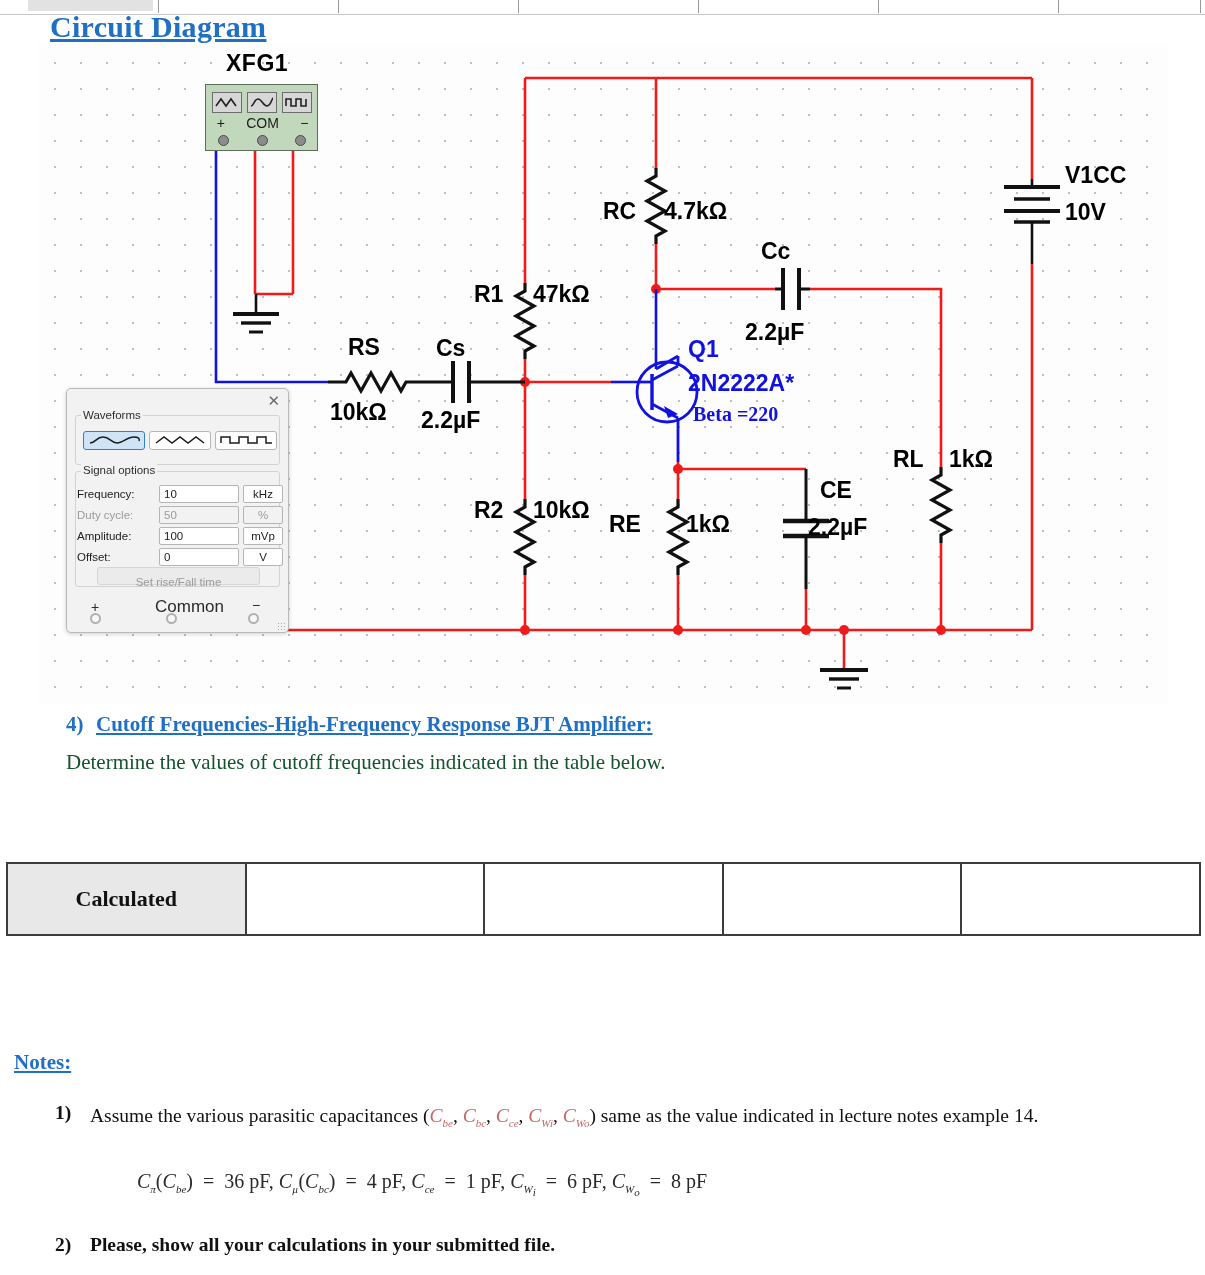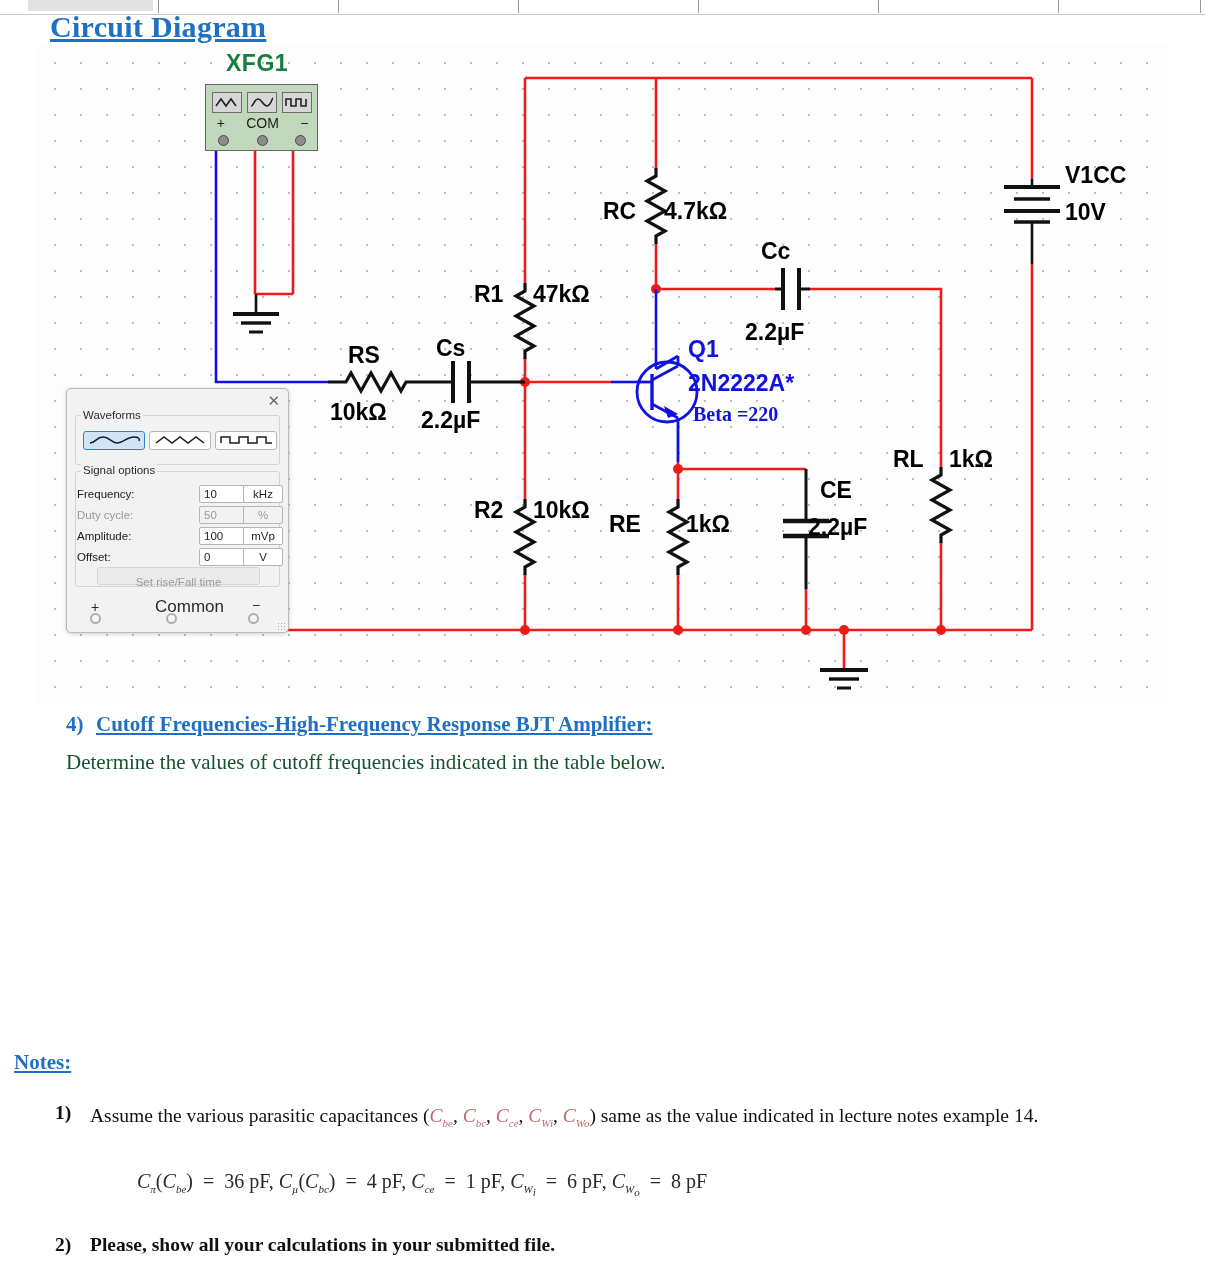--- a/index.html
+++ b/index.html
@@ -120,21 +120,21 @@
     background: #8c8c8c;
     border: 1px solid #4a4a4a;
     box-sizing: border-box;
   }
   #xfg1-title {
     position: absolute;
     left: 188px; top: 6px;
     font-family: "Liberation Sans", sans-serif;
     font-size: 23px;
     font-weight: bold;
-    color: #15803d;
+    color: #000000;
     letter-spacing: .5px;
   }
 
   
   #fg-dialog {
     position: absolute;
     left: 66px; top: 388px;
     width: 223px; height: 245px;
     background: #f2f2f2;
     border: 1px solid #b9b9b9;
@@ -204,21 +204,20 @@
     position: absolute;
     left: 82px; top: 0;
     width: 80px; height: 18px;
     background: #ffffff;
     border: 1px solid #b5b5b5;
     border-radius: 2px;
     box-sizing: border-box;
     font-size: 11.5px;
     color: #1b1b1b;
     padding: 2px 15px 0 4px;
-    margin-left: 40px;
   }
   .fg-row .fg-input.dim { color: #9a9a9a; background:#f2f2f2; }
   .fg-row .fg-unit {
     position: absolute;
     left: 166px; top: 0;
     width: 40px; height: 18px;
     background: #ffffff;
     border: 1px solid #b5b5b5;
     border-radius: 2px;
     box-sizing: border-box;
@@ -503,21 +502,21 @@
 
   <div class="lbl" style="left:436px; top:455px">R2</div>
   <div class="lbl" style="left:495px; top:455px">10kΩ</div>
 
   <div class="lbl" style="left:571px; top:469px">RE</div>
   <div class="lbl" style="left:648px; top:469px">1kΩ</div>
 
   <div class="lbl" style="left:855px; top:404px">RL</div>
   <div class="lbl" style="left:911px; top:404px">1kΩ</div>
 
-  <div class="lbl" style="left:310px; top:300px">RS</div>
+  <div class="lbl" style="left:310px; top:292px">RS</div>
   <div class="lbl" style="left:292px; top:357px">10kΩ</div>
 
   <div class="lbl" style="left:398px; top:293px">Cs</div>
   <div class="lbl" style="left:383px; top:365px">2.2µF</div>
 
   <div class="lbl" style="left:723px; top:196px">Cc</div>
   <div class="lbl" style="left:707px; top:277px">2.2µF</div>
 
   <div class="lbl" style="left:782px; top:435px">CE</div>
   <div class="lbl" style="left:770px; top:472px">2.2µF</div>
@@ -616,20 +615,27 @@
 </div>
 
 <div id="q4">
   <div id="q4-num">4)</div>
   <div id="q4-heading">Cutoff Frequencies-High-Frequency Response BJT Amplifier:</div>
   <div id="q4-sub">Determine the values of cutoff frequencies indicated in the table below.</div>
 </div>
 
 <table id="freq-table">
   <tbody>
+  <tr class="body-row">
+    <td class="rowhead">Calculated</td>
+    <td class="empty-cell"></td>
+    <td class="empty-cell"></td>
+    <td class="empty-cell"></td>
+    <td class="empty-cell"></td>
+  </tr>
 </tbody>
   </table>
 
 <div id="notes-title">Notes:</div>
 
 <div class="note" id="note1-num">1)</div>
 <div class="note" id="note1-text">
   <span>Assume the various parasitic capacitances (</span><span class="cap-red">C<sub>be</sub></span>, <span class="cap-red">C<sub>bc</sub></span>, <span class="cap-red">C<sub>ce</sub></span>, <span class="cap-red">C<sub>Wi</sub></span>, <span class="cap-red">C<sub>Wo</sub></span><span>) same as the value indicated in lecture notes example 14.</span>
 </div>
 

